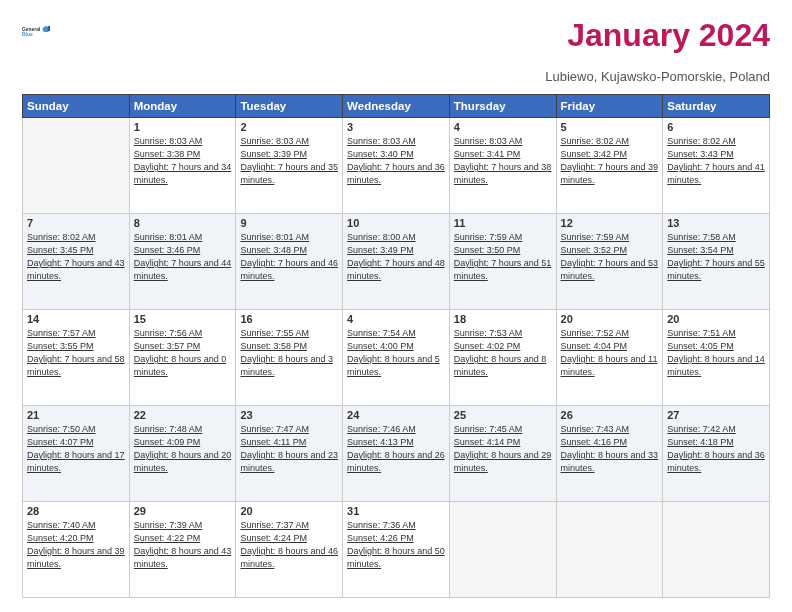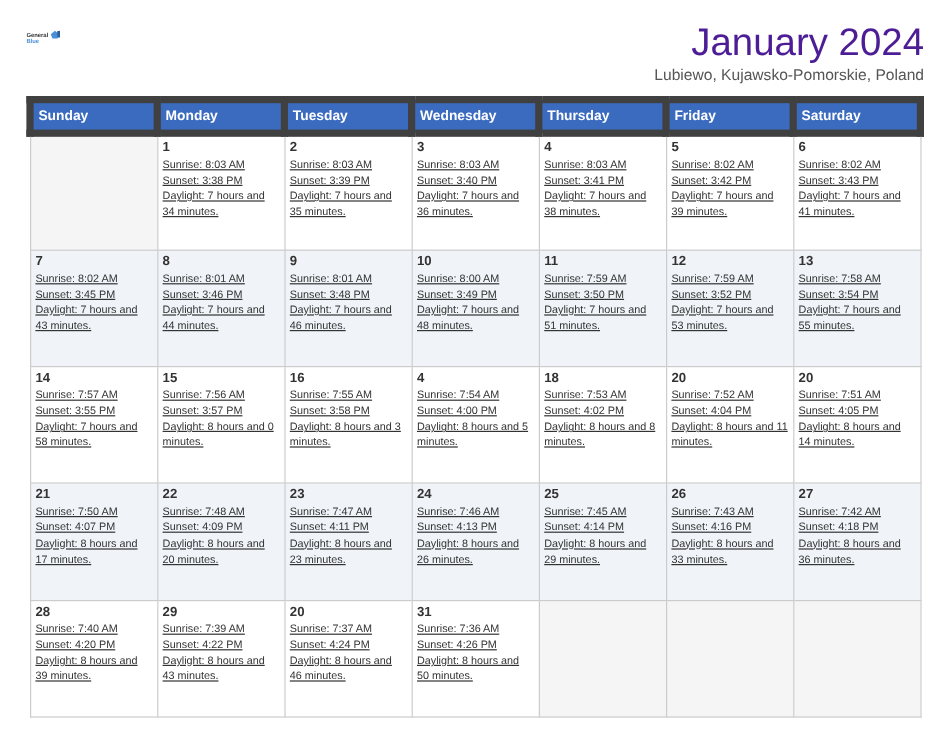--- a/index.html
+++ b/index.html
@@ -30,44 +30,44 @@
     }
     .logo-icon {
       width: 28px;
       height: 28px;
     }
     .title-block {
       text-align: right;
     }
     .month-title {
       font-size: 32px;
-      font-weight: normal;
-      color: #4c1d95;
+      font-weight: bold;
+      color: #be185d;
       line-height: 1.1;
     }
     .location {
       font-size: 13px;
       color: #555;
-      margin-top: 2px;
+      margin-top: 16px;
     }
     .calendar {
       flex: 1;
       border: 1px solid #ccc;
       border-collapse: collapse;
       width: 100%;
       table-layout: fixed;
     }
     .calendar th {
       background: #3a6bbf;
       color: #fff;
       font-size: 11.5px;
       font-weight: bold;
       padding: 5px 4px;
       text-align: left;
-      border: 6px solid #404040;
+      border: 1px solid #404040;
     }
     .calendar td {
       border: 1px solid #ccc;
       vertical-align: top;
       padding: 3px 4px;
       font-size: 9.5px;
       color: #333;
       background: #fff;
       height: 88px;
     }

